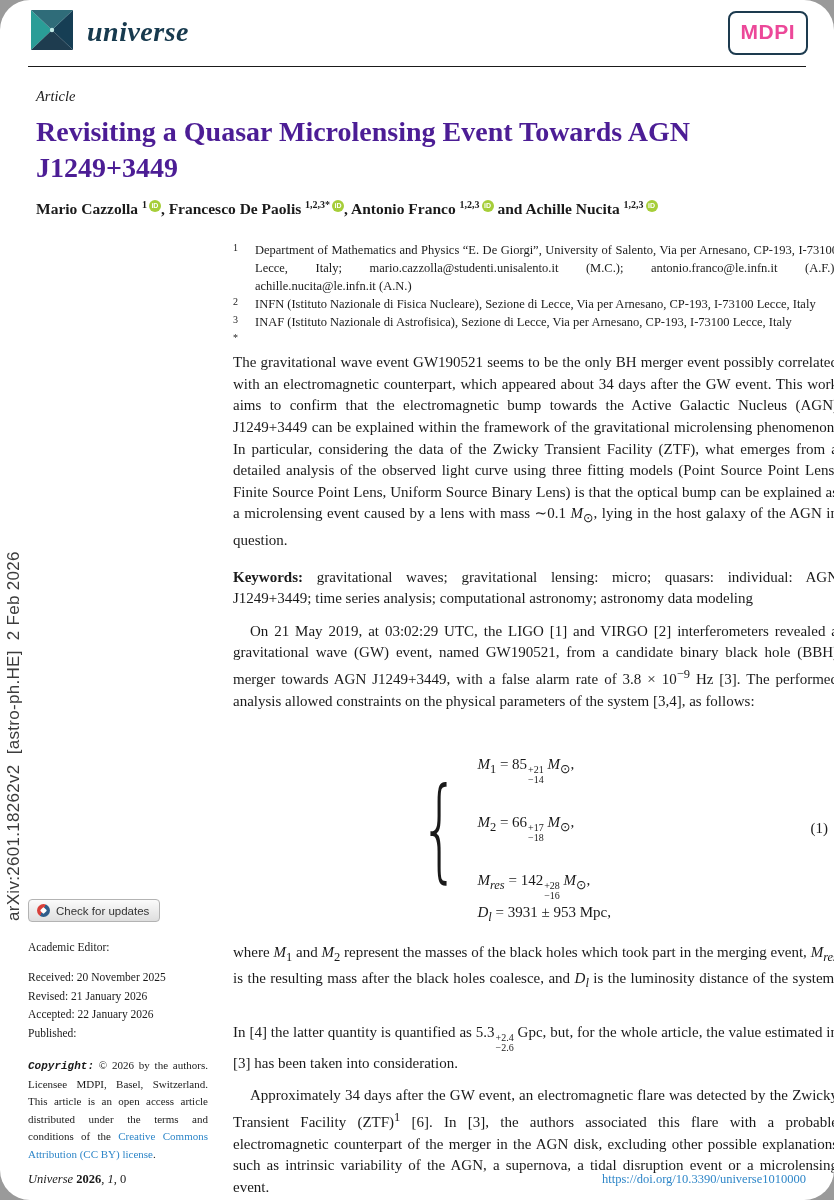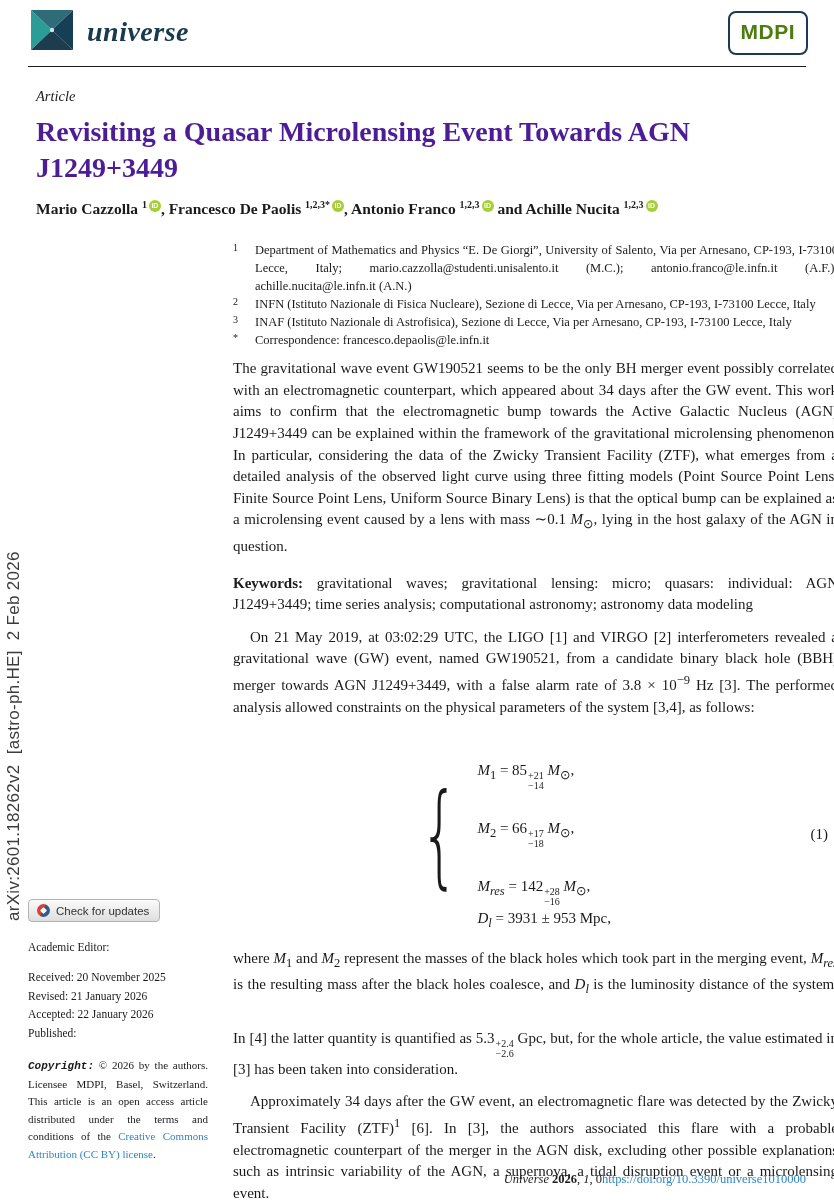--- a/index.html
+++ b/index.html
@@ -1,26 +1,26 @@
 <!DOCTYPE html>
 <html><head>
 <meta charset="utf-8">
 <style>
   html,body{margin:0;padding:0;background:#9a9a9a;}
   .page{
     position:relative;width:834px;height:1200px;background:#ffffff;
     margin:0 auto;overflow:hidden;
-    font-family:"Liberation Serif", serif;color:#1a1a1a;
+    font-family:"Liberation Serif", serif;color:#1a1a1a;border-radius:30px;
   }
   
   .header{position:absolute;top:8px;left:28px;right:26px;display:flex;justify-content:space-between;align-items:flex-start;}
   .logo-group{display:flex;align-items:center;gap:11px;}
   .journal-name{font-style:italic;font-weight:bold;font-size:28px;color:#173a4e;letter-spacing:.5px;}
   .mdpi-badge{border:2.5px solid #1d3b4f;border-radius:8px;padding:7px 11px 9px;margin-top:3px;
-    font-family:"Liberation Sans", sans-serif;font-weight:bold;font-size:21px;color:#4d7c0f;letter-spacing:.5px;}
+    font-family:"Liberation Sans", sans-serif;font-weight:bold;font-size:21px;color:#ec4899;letter-spacing:.5px;}
   .header-rule{position:absolute;top:66px;left:28px;right:28px;border-top:1.4px solid #1a1a1a;}
   
   .arxiv{
     position:absolute;left:4px;top:921px;width:645px;
     transform:rotate(-90deg);transform-origin:0 0;
     font-family:"Liberation Sans", sans-serif;font-size:17px;color:#3c3c3c;
     white-space:pre;letter-spacing:.3px;
   }
   
   .body-col{position:absolute;top:88px;left:36px;}
@@ -61,21 +61,21 @@
   .crossmark-icon{width:13px;height:13px;border-radius:50%;
     background:linear-gradient(115deg,#d8403a 46%,#2f5d8a 46%);position:relative;}
   .crossmark-icon::after{content:"";position:absolute;left:4px;top:4px;width:5px;height:5px;background:#fff;border-radius:1px;transform:rotate(45deg);}
   .academic-editor{margin-top:19px;font-size:11.5px;}
   .dates{margin-top:15px;}
   .date-line{font-size:11.5px;line-height:18.5px;}
   .copyright{margin-top:15px;font-size:11px;line-height:17.6px;text-align:justify;}
   .copyright .cr-label{font-weight:bold;font-style:italic;font-family:Liberation Mono, monospace;}
   .link{color:#2e86c8;cursor:pointer;}
   
-  .footer{position:absolute;left:28px;right:28px;bottom:13px;display:flex;justify-content:flex-end;font-size:12.5px;}
+  .footer{position:absolute;left:28px;right:28px;bottom:13px;display:flex;justify-content:space-between;font-size:12.5px;}
 </style>
 </head>
 <body>
 
 <div class="page">
 
   <div class="header">
     <div class="logo-group">
       <span>
         <svg width="48" height="44" viewBox="0 0 48 44">
@@ -108,21 +108,20 @@
           <div class="aff-row">
             <span class="aff-marker">2</span>
             <span class="aff-text">INFN (Istituto Nazionale di Fisica Nucleare), Sezione di Lecce, Via per Arnesano, CP-193, I-73100 Lecce, Italy</span>
           </div>
           <div class="aff-row">
             <span class="aff-marker">3</span>
             <span class="aff-text">INAF (Istituto Nazionale di Astrofisica), Sezione di Lecce, Via per Arnesano, CP-193, I-73100 Lecce, Italy</span>
           </div>
           <div class="aff-row">
             <span class="aff-marker">*</span>
-            <span class="aff-text">Correspondence: francesco.depaolis@le.infn.it</span>
           </div>
         </div>
 
       <div class="abstract-text">The gravitational wave event GW190521 seems to be the only BH merger event possibly correlated with an electromagnetic counterpart, which appeared about 34 days after the GW event. This work aims to confirm that the electromagnetic bump towards the Active Galactic Nucleus (AGN) J1249+3449 can be explained within the framework of the gravitational microlensing phenomenon. In particular, considering the data of the Zwicky Transient Facility (ZTF), what emerges from a detailed analysis of the observed light curve using three fitting models (Point Source Point Lens, Finite Source Point Lens, Uniform Source Binary Lens) is that the optical bump can be explained as a microlensing event caused by a lens with mass ∼0.1 <i>M</i><sub>⊙</sub>, lying in the host galaxy of the AGN in question.</div>
 
       <div class="keywords"><b>Keywords:</b> gravitational waves; gravitational lensing: micro; quasars: individual: AGN J1249+3449; time series analysis; computational astronomy; astronomy data modeling</div>
 
       <div class="para indent">On 21 May 2019, at 03:02:29 UTC, the LIGO [1] and VIRGO [2] interferometers revealed a gravitational wave (GW) event, named GW190521, from a candidate binary black hole (BBH) merger towards AGN J1249+3449, with a false alarm rate of 3.8 × 10<sup>−9</sup> Hz [3]. The performed analysis allowed constraints on the physical parameters of the system [3,4], as follows:</div>
 
       <div class="equation">

